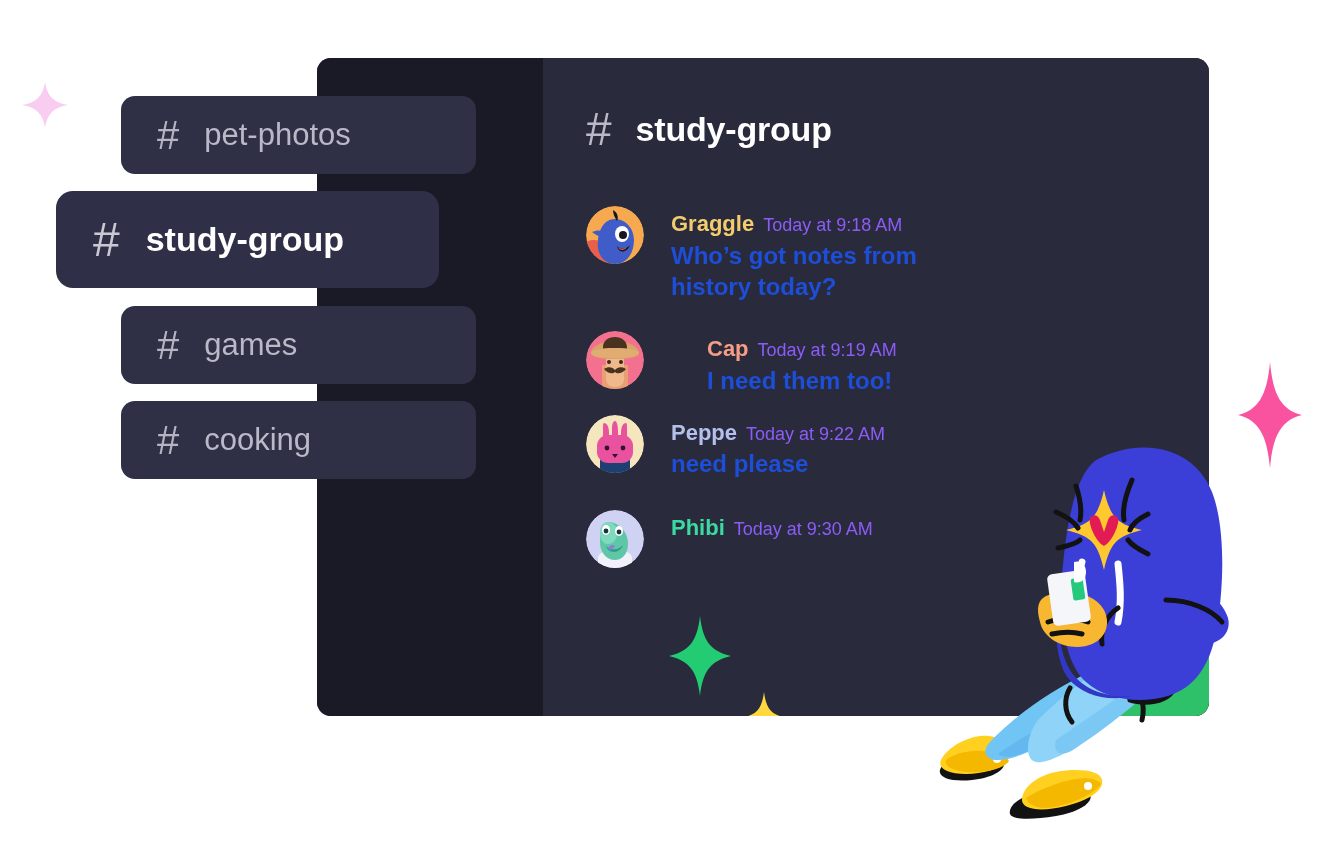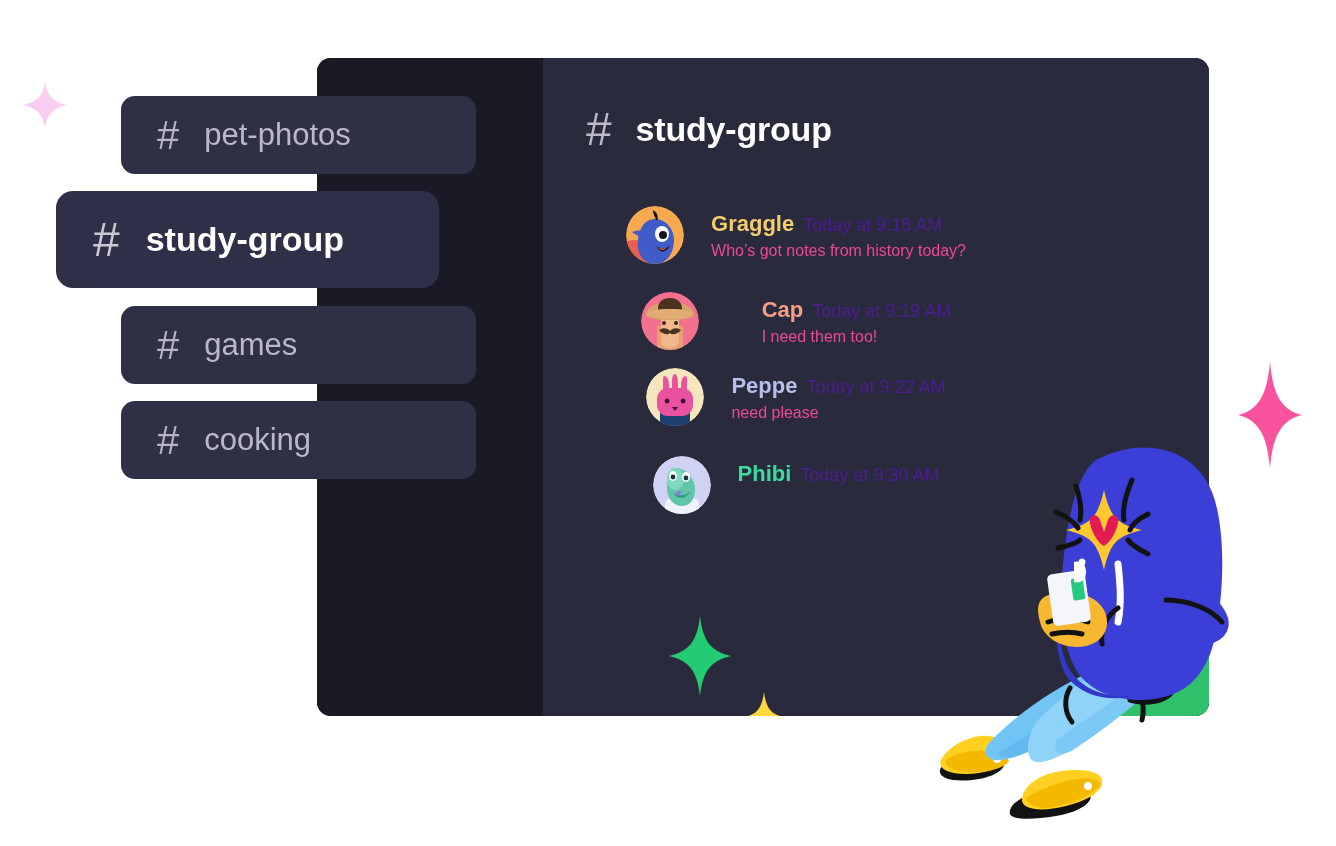--- a/index.html
+++ b/index.html
@@ -152,21 +152,20 @@
     left: 586px;
     top: 206px;
     width: 420px;
     z-index: 6;
   }
   .message {
     position: relative;
     display: flex;
     align-items: flex-start;
     margin-bottom: 18px;
-    justify-content: center;
   }
   .avatar {
     width: 58px; height: 58px;
     border-radius: 50%;
     flex: 0 0 58px;
     overflow: hidden;
     margin-right: 27px;
   }
   .avatar svg { display: block; }
   .msg-body { padding-top: 4px; }
@@ -176,29 +175,29 @@
     margin-bottom: 2px;
   }
   .msg-author {
     font-size: 22px;
     font-weight: 700;
     margin-right: 9px;
     line-height: 1.25;
   }
   .msg-time {
     font-size: 18px;
-    color: #4c1d95;
+    color: #8b5cf6;
     font-weight: 400;
     line-height: 1.25;
   }
   .msg-text {
-    font-size: 16px;
-    color: #ec4899;
+    font-size: 24px;
+    color: #1d4ed8;
     line-height: 1.33;
-    font-weight: 400;
+    font-weight: 700;
     max-width: 320px;
   }
 
   
   #illustration {
     position: absolute;
     left: 860px;
     top: 420px;
     width: 380px;
     height: 400px;

